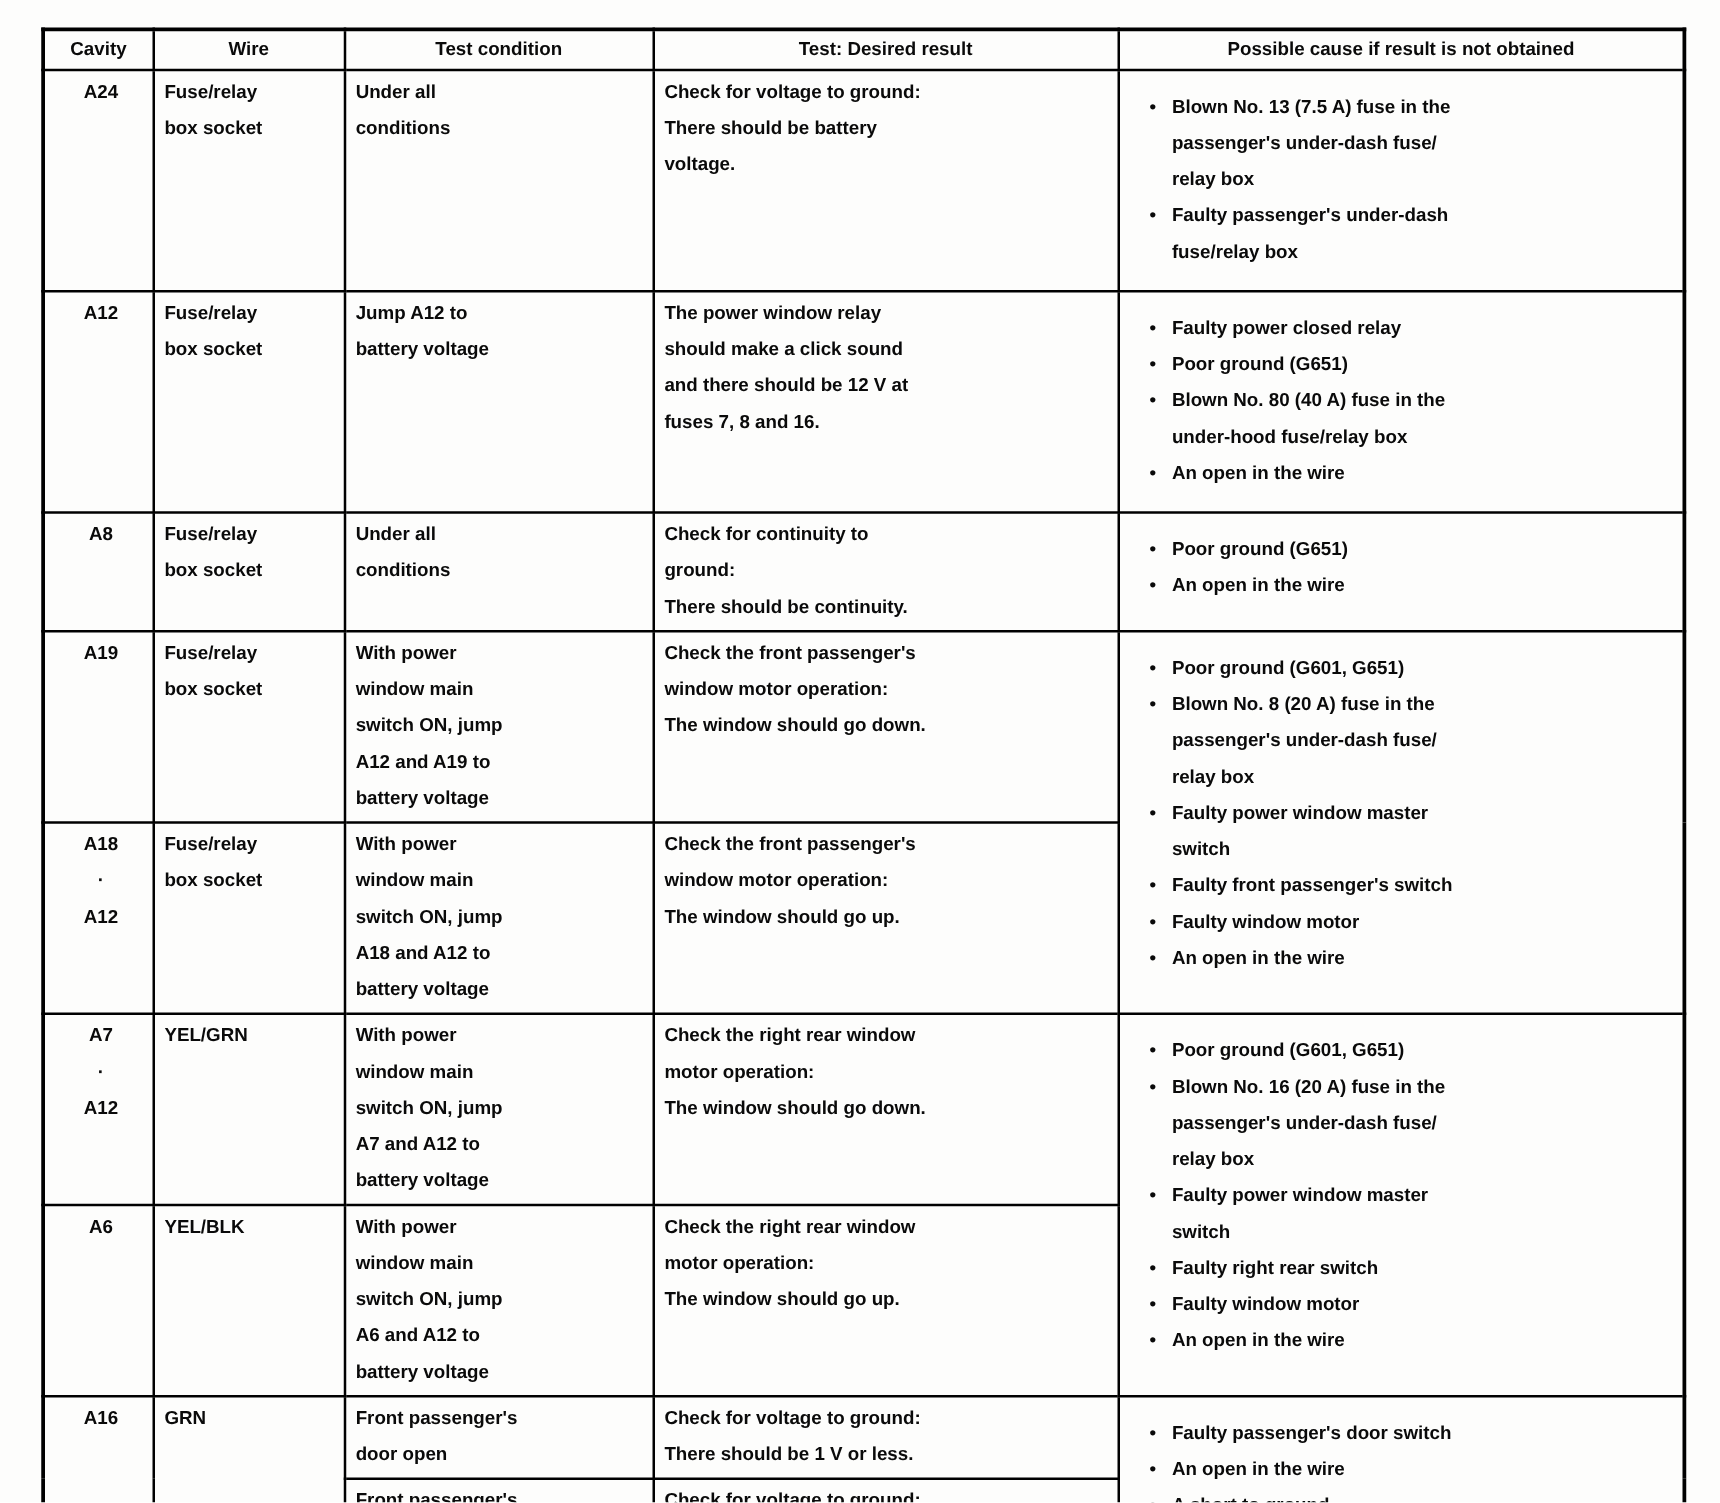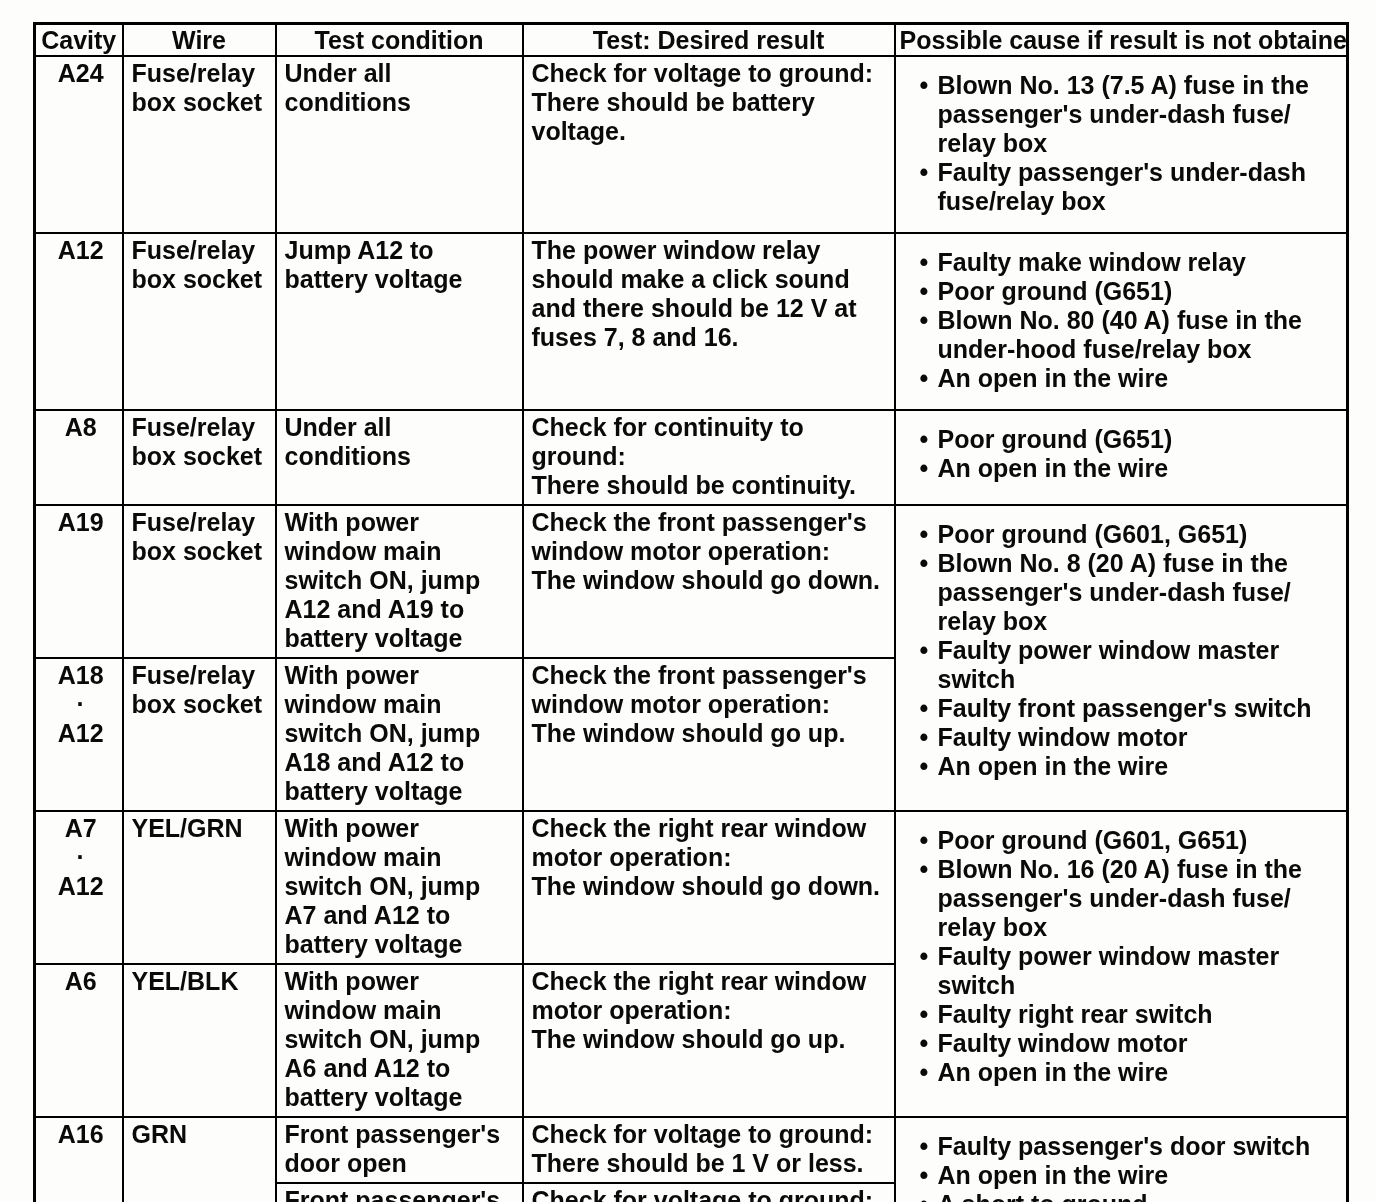--- a/index.html
+++ b/index.html
@@ -19,21 +19,21 @@
   }
   table.tbl {
     border-collapse: collapse;
     table-layout: fixed;
     width: 1313px;
     border: 3px solid #000;
   }
   th, td {
     border: 2px solid #000;
     vertical-align: top;
-    font-size: 25px;
+    font-size: 15px;
     font-weight: 700;
     line-height: 29px;
     padding: 2px 8px 4px 8px;
     color: #0a0a0a;
     white-space: pre-line;
     overflow: hidden;
   }
   th {
     text-align: center;
     white-space: nowrap;
@@ -108,21 +108,21 @@
         <td class="c-wire">Fuse/relay
 box socket</td>
         <td class="c-cond">Jump A12 to
 battery voltage</td>
         <td class="c-res">The power window relay
 should make a click sound
 and there should be 12 V at
 fuses 7, 8 and 16.</td>
         <td class="c-cause">
           <ul class="causes">
-            <li>Faulty make window relay</li>
+            <li>Faulty power closed relay</li>
             <li>Poor ground (G651)</li>
             <li>Blown No. 80 (40 A) fuse in the
 under-hood fuse/relay box</li>
             <li>An open in the wire</li>
           </ul>
         </td>
       </tr>
 
       <tr>
         <td class="c-cavity">A8</td>

